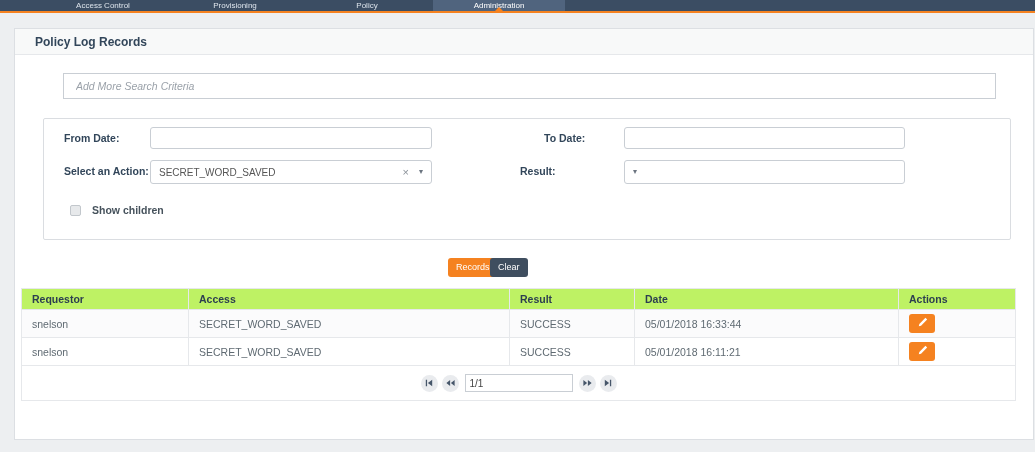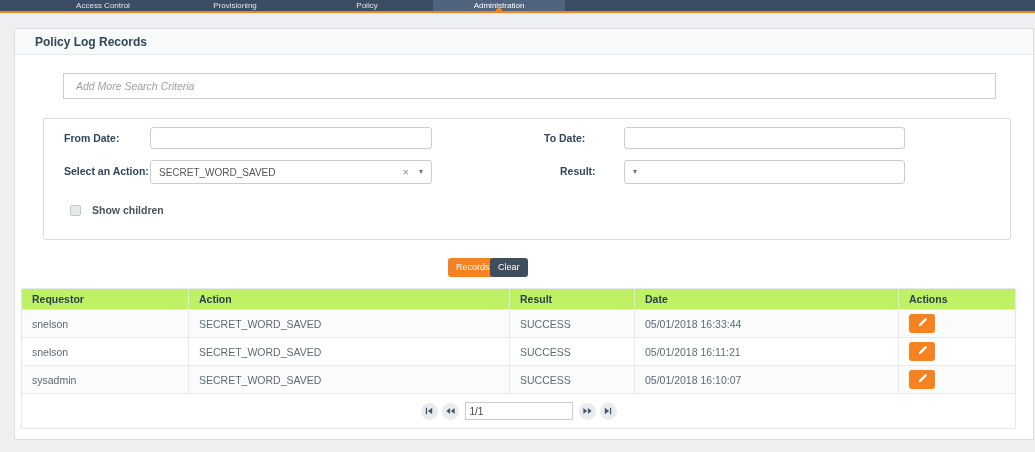--- a/index.html
+++ b/index.html
@@ -152,21 +152,21 @@
     <span class="flabel" style="left:500px;top:13px;">To Date:</span>
     <input class="finput" style="left: 580px; top: 8px; width: 281px;" type="text" value="">
 
     <span class="flabel" style="left:20px;top:46px;">Select an Action:</span>
     <div class="fselect" style="left:106px;top:41px;width:282px;">
       <span class="val">SECRET_WORD_SAVED</span>
       <span class="clear-x">×</span>
       <span class="caret">▾</span>
     </div>
 
-    <span class="flabel" style="left:516px;top:46px;">Result:</span>
+    <span class="flabel" style="left:476px;top:46px;">Result:</span>
     <div class="fselect" style="left:580px;top:41px;width:281px;">
       <span class="caret">▾</span>
     </div>
 
     <span class="checkbox"></span>
     <span class="checkbox-label">Show children</span>
   </div>
 
   <button class="btn btn-search">Records</button>
   <button class="btn btn-clear">Clear</button>
@@ -175,21 +175,21 @@
     <colgroup>
       <col class="col-requestor">
         <col class="col-action">
         <col class="col-result">
         <col class="col-date">
         <col class="col-actions">
     </colgroup>
     <thead>
       <tr>
         <th>Requestor</th>
-        <th>Action</th>
+        <th>Access</th>
         <th>Result</th>
         <th>Date</th>
         <th>Actions</th>
       </tr>
     </thead>
     <tbody>
       <tr class="odd">
         <td>snelson</td>
         <td>SECRET_WORD_SAVED</td>
         <td>SUCCESS</td>
@@ -208,33 +208,20 @@
         <td>SUCCESS</td>
         <td>05/01/2018 16:11:21</td>
         <td>
             <button class="edit-btn">
               <span><svg width="11" height="11" viewBox="0 0 16 16">
                   <path fill="#fff" d="M12.3 1.2l2.5 2.5-8.9 8.9-3.3.8.8-3.3 8.9-8.9z"></path>
                 </svg></span>
             </button>
           </td>
       </tr>
-      <tr class="odd">
-        <td>sysadmin</td>
-        <td>SECRET_WORD_SAVED</td>
-        <td>SUCCESS</td>
-        <td>05/01/2018 16:10:07</td>
-        <td>
-            <button class="edit-btn">
-              <span><svg width="11" height="11" viewBox="0 0 16 16">
-                  <path fill="#fff" d="M12.3 1.2l2.5 2.5-8.9 8.9-3.3.8.8-3.3 8.9-8.9z"></path>
-                </svg></span>
-            </button>
-          </td>
-      </tr>
       <tr>
         <td class="pager-cell" colspan="5">
           <div class="pager">
             <button class="pager-btn">
               <span>
                   <svg width="8" height="8" viewBox="0 0 10 10">
                     <path fill="#46566a" d="M1 1h1.6v8H1zM9 1L3.6 5 9 9z"></path>
                   </svg>
                 </span>
             </button>

